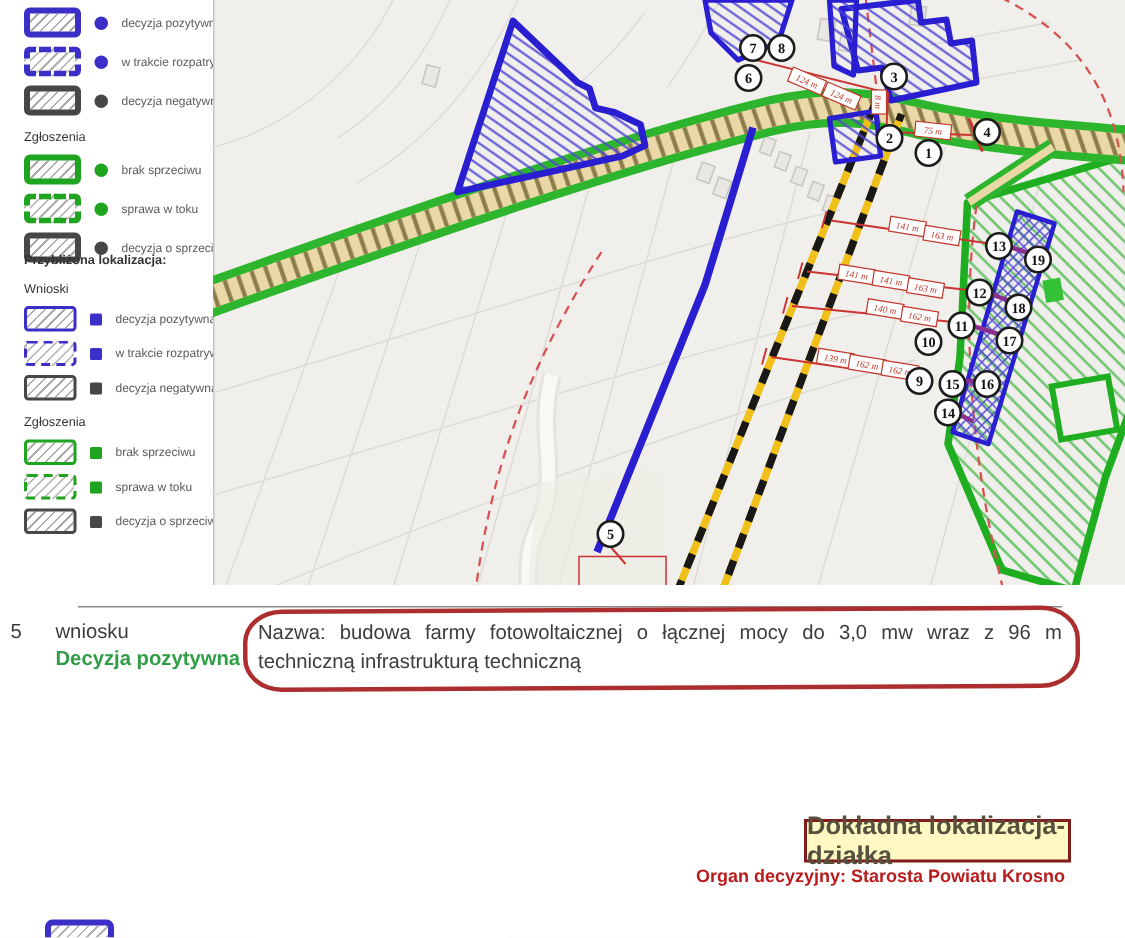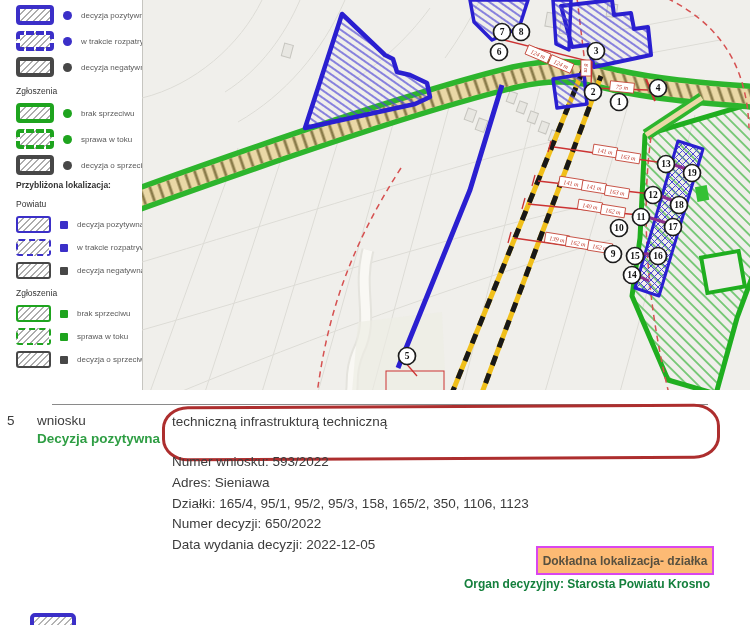--- a/index.html
+++ b/index.html
@@ -29,25 +29,25 @@
   .divider{position:absolute;left:52px;top:404px;width:656px;border-top:1.5px solid #8a8a8a;}
   .rec-num{position:absolute;left:7px;top:413px;font-size:13.5px;color:#3c3c3c;}
   .rec-type{position:absolute;left:37px;top:413px;font-size:13.5px;color:#3c3c3c;}
   .rec-decision{position:absolute;left:37px;top:431px;font-size:13.5px;font-weight:bold;color:#2f9e44;}
   .rec-name{position:absolute;left:172px;top:412px;width:536px;font-size:13.5px;color:#3c3c3c;line-height:19px;}
   .rec-name .l1{text-align:justify;text-align-last:justify;}
   .red-ellipse{position:absolute;left:162px;top:405px;width:552px;height:49px;
       border:3px solid #ad2e2e;border-radius:26px/22px;transform:rotate(-.3deg);pointer-events:none;}
   .rec-fields{position:absolute;left:172px;top:452px;font-size:13.5px;color:#3c3c3c;line-height:20.8px;}
   .rec-link{position:absolute;left:172px;top:551px;font-size:13.5px;color:#4747d1;text-decoration:underline;cursor:pointer;}
-  .loc-btn{position:absolute;left:536px;top:546px;width:174px;height:25px;border:2px solid #d946ef;
-      background:#fdba74;font-size:12px;font-weight:bold;color:#58503f;display:flex;align-items:center;
+  .loc-btn{position:absolute;left:536px;top:546px;width:174px;height:25px;border:2px solid #7f1d1d;
+      background:#fef9c3;font-size:17px;font-weight:bold;color:#58503f;display:flex;align-items:center;
       justify-content:center;cursor:pointer;font-family:"Liberation Sans",sans-serif;}
   .organ{position:absolute;left:400px;top:577px;width:310px;text-align:right;font-size:12px;
-      font-weight:600;color:#15803d;}
+      font-weight:600;color:#b91c1c;}
 </style>
 </head>
 <body>
 
 <div id="screen">
 
   <div id="legend">
     <div class="lg-group" id="legend-group1" style="top:5px;">
         <div class="lg-row">
           <div class="swatch sw-thick" style="border-color: rgb(59, 47, 200);"></div>
@@ -74,23 +74,23 @@
           <div class="swatch sw-thick dashed" style="border-color: rgb(30, 164, 30);"></div>
           <div class="mk mk-circle" style="background: rgb(30, 164, 30);"></div>
           <div class="lg-label">sprawa w toku</div>
         </div>
         <div class="lg-row">
           <div class="swatch sw-thick" style="border-color: rgb(71, 71, 71);"></div>
           <div class="mk mk-circle" style="background: rgb(71, 71, 71);"></div>
           <div class="lg-label">decyzja o sprzeciwie</div>
         </div>
       </div>
-    <div class="lg-group" id="legend-group2" style="top:180px;">
+    <div class="lg-group" id="legend-group2" style="top:168px;">
         <div class="lg-title">Przybliżona lokalizacja:</div>
-        <div class="lg-header">Powiatu</div>
+        <div class="lg-header">Wnioski</div>
         <div class="lg-row">
           <div class="swatch sw-thin" style="border-color: rgb(59, 47, 200);"></div>
           <div class="mk mk-square" style="background: rgb(59, 47, 200);"></div>
           <div class="lg-label">decyzja pozytywna</div>
         </div>
         <div class="lg-row">
           <div class="swatch sw-thin dashed" style="border-color: rgb(59, 47, 200);"></div>
           <div class="mk mk-square" style="background: rgb(59, 47, 200);"></div>
           <div class="lg-label">w trakcie rozpatrywania</div>
         </div>
@@ -381,27 +381,21 @@
         </g>
       </g>
   </svg>
 
   <div class="divider"></div>
   <div class="rec-num">5</div>
   <div class="rec-type">wniosku</div>
   <div class="rec-decision">Decyzja pozytywna</div>
 
   <div class="rec-name">
+    <div class="l1">Nazwa: budowa farmy fotowoltaicznej o łącznej mocy do 3,0 mw wraz z 96 m</div>
     <div class="l2">techniczną infrastrukturą techniczną</div>
   </div>
   <div class="red-ellipse"></div>
 
-  <div class="rec-fields" id="rec-fields">
-      <div>Numer wniosku: 593/2022</div>
-      <div>Adres: Sieniawa</div>
-      <div>Działki: 165/4, 95/1, 95/2, 95/3, 158, 165/2, 350, 1106, 1123</div>
-      <div>Numer decyzji: 650/2022</div>
-      <div>Data wydania decyzji: 2022-12-05</div>
-    </div>
 
   <div class="loc-btn">Dokładna lokalizacja- działka</div>
   <div class="organ">Organ decyzyjny: Starosta Powiatu Krosno</div>
 </div>
 
 </body></html>

